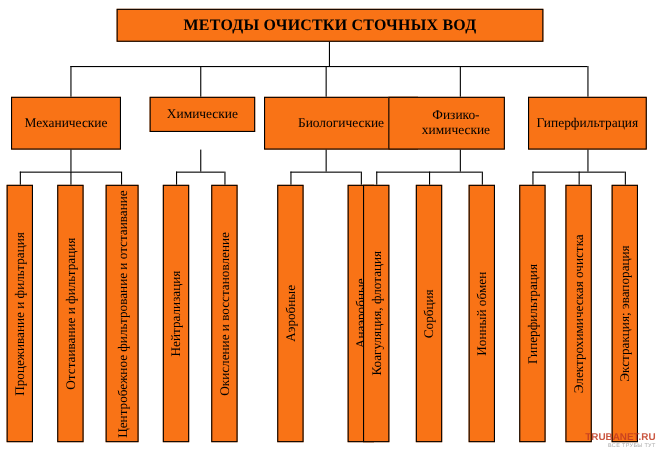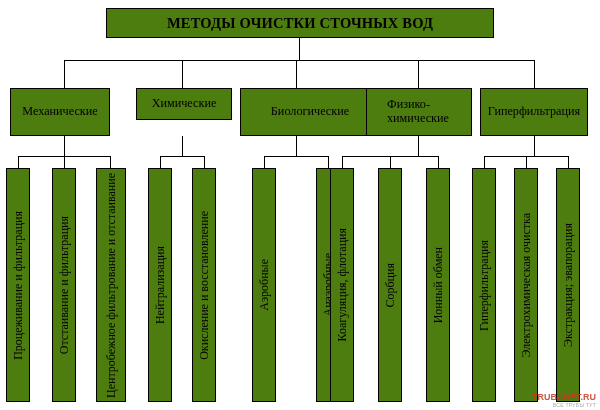--- a/index.html
+++ b/index.html
@@ -16,26 +16,26 @@
   }
   #diagram {
     position: relative;
     width: 600px;
     height: 410px;
     background: #ffffff;
   }
   .box {
     position: absolute;
     border: 1px solid #000000;
-    background: #4d7c0f;
+    background: #f97316;
     box-sizing: border-box;
     display: flex;
     align-items: center;
     justify-content: center;
-    text-align: left;
+    text-align: center;
     line-height: 1.12;
   }
   .title-box {
     font-size: 14.5px;
     font-weight: bold;
     letter-spacing: 0.2px;
     padding: 2px 6px;
   }
   .cat-box {
     font-size: 12.2px;
@@ -98,21 +98,21 @@
 
   <div class="box cat-box" style="left:10px; top:88px; width:100px; height:48px;">
     <span>Механические</span>
   </div>
   <div class="box cat-box" style="left:136px; top:88px; width:96px; height:32px;">
     <span>Химические</span>
   </div>
   <div class="box cat-box" style="left:240px; top:88px; width:140px; height:48px;">
     <span>Биологические</span>
   </div>
-  <div class="box cat-box" style="left:366px; top:88px; width:106px; height:48px;padding-left:20px;">
+  <div class="box cat-box" style="left:353px; top:88px; width:106px; height:48px;padding-left:20px;">
     <span>Физико-химические</span>
   </div>
   <div class="box cat-box" style="left:480px; top:88px; width:108px; height:48px;">
     <span>Гиперфильтрация</span>
   </div>
 
   <div class="line vline" style="left:64px; top:136px; height:20px;"></div>
   <div class="line vline" style="left:182px; top:136px; height:20px;"></div>
   <div class="line vline" style="left:296px; top:136px; height:20px;"></div>
   <div class="line vline" style="left:418px; top:136px; height:20px;"></div>

